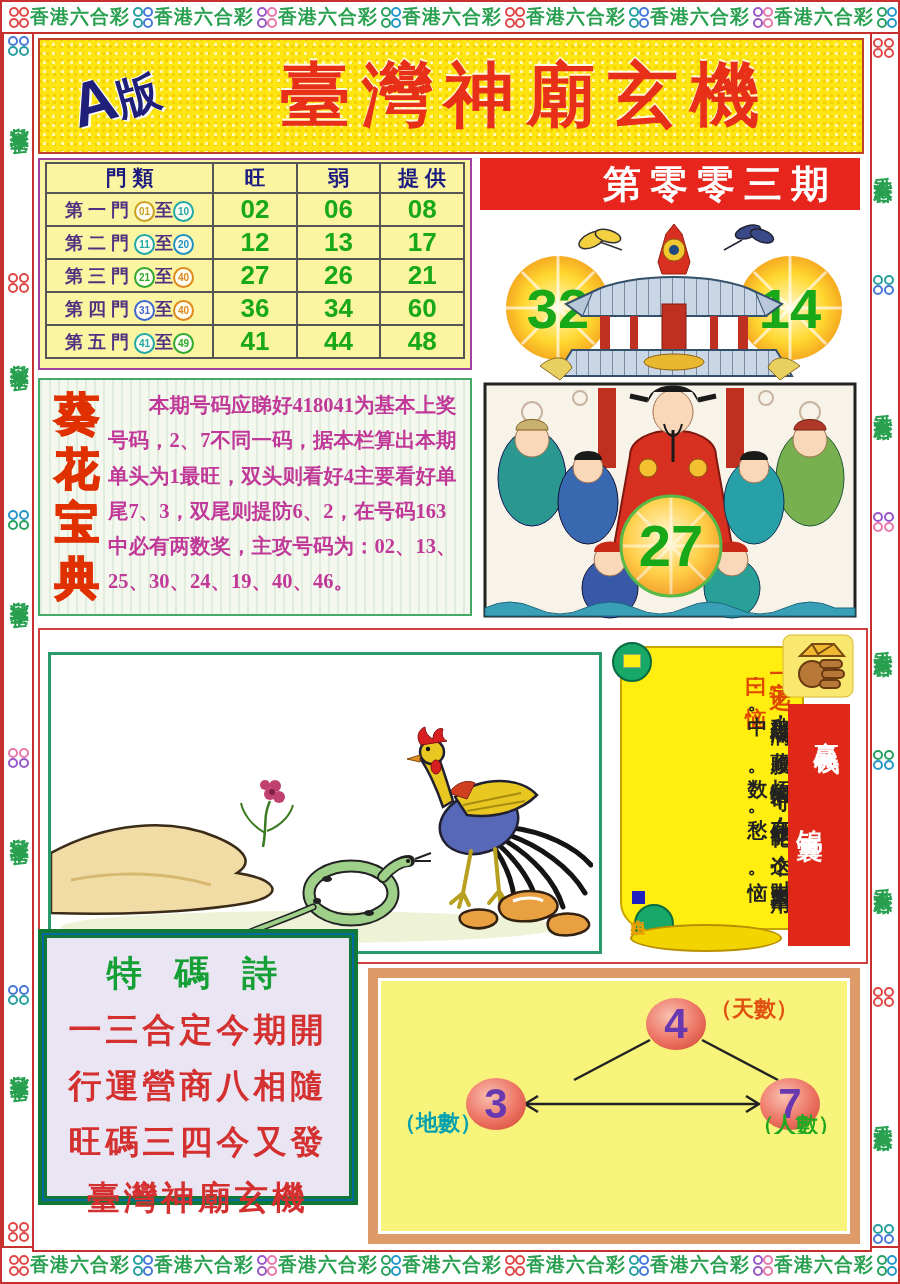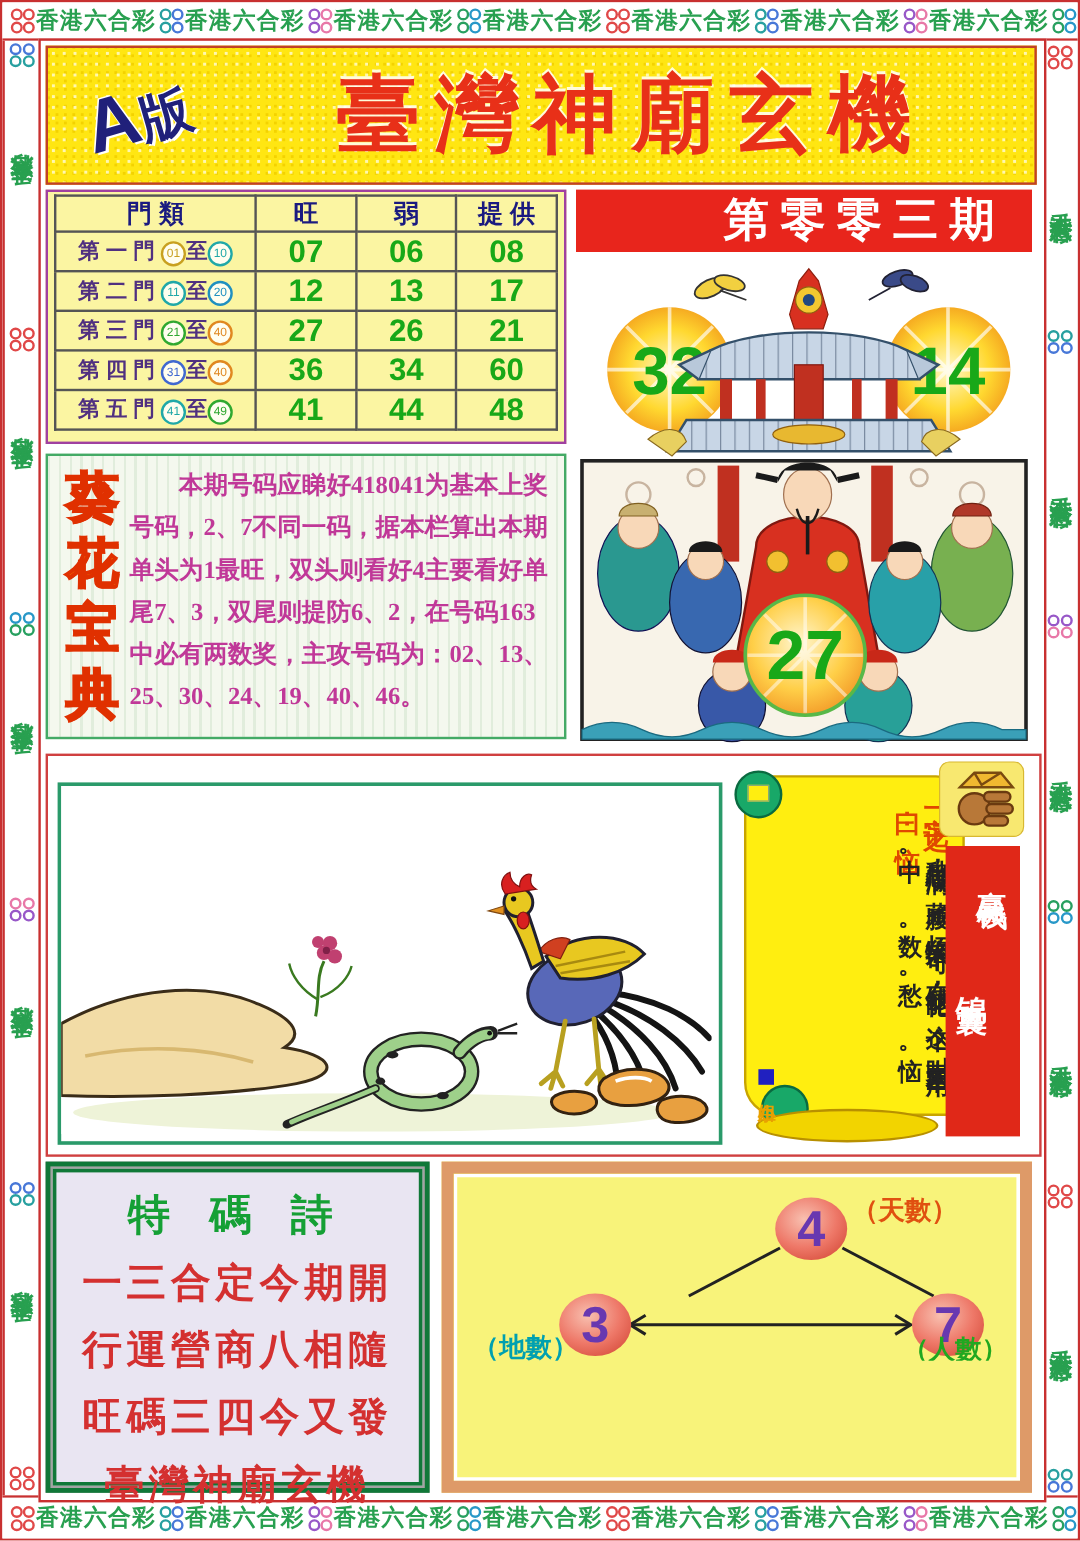--- a/index.html
+++ b/index.html
@@ -41,21 +41,21 @@
   .tablebox{position:absolute;left:4px;top:124px;width:434px;height:212px;border:2px solid #a040a0;
             background:#fbf5a2;padding:2px 5px;box-sizing:border-box;}
   .tabletitle{color:#e03020;font-weight:900;font-size:29px;text-align:center;letter-spacing:2px;
               font-family:"Liberation Serif","DejaVu Serif",serif;}
   table.an{width:100%;border-collapse:collapse;table-layout:fixed;}
   table.an th,table.an td{border:2px solid #555;text-align:center;padding:0;height:27px;}
   table.an th{color:#1a1a80;font-size:21px;font-weight:900;}
   table.an col.c0{width:40%;}
   .gatecell{color:#503080;font-weight:900;font-size:18px;white-space:nowrap;}
   .numcirc{display:inline-block;width:17px;height:17px;line-height:17px;border-radius:50%;
-           border:2px solid;font-size:10px;font-weight:400;vertical-align:1px;background:#fffef0;}
+           border:2px solid;font-size:10px;font-weight:700;vertical-align:1px;background:#fffef0;}
   .val{color:#18a818;font-weight:900;font-size:26px;}
 
   
   .kuihua{position:absolute;left:4px;top:344px;width:434px;height:238px;border:2px solid #44aa66;
           background-color:#f4f8ee;
           background-image:repeating-linear-gradient(90deg,rgba(110,170,110,.14) 0 2px,transparent 2px 9px);
           display:flex;box-sizing:border-box;padding:8px 6px;}
   .ktitle{flex:0 0 62px;display:flex;flex-direction:column;align-items:center;justify-content:space-around;}
   .ktitle span{font-size:44px;font-weight:900;color:#ffd200;-webkit-text-stroke:2px #e03000;
                text-shadow:1px 1px 0 #e03000;font-family:"Liberation Serif","DejaVu Serif",serif;line-height:1.1;}
@@ -88,21 +88,21 @@
   .sig .sq{display:inline-block;width:13px;height:13px;background:#2020c0;margin-bottom:4px;}
 
   .moneycol{position:absolute;right:10px;top:4px;width:78px;height:316px;}
   .gold-icon{width:72px;height:64px;margin-left:4px;}
   .redbanner{position:relative;margin-left:10px;margin-top:2px;width:62px;height:242px;background:#e02818;}
   .redbanner span{position:absolute;writing-mode:vertical-rl;color:#fff;font-weight:900;font-size:26px;letter-spacing:8px;}
   .redbanner .win{right:5px;top:16px;}
   .redbanner .bag{left:5px;top:104px;}
 
   
-  .poem{position:absolute;left:4px;top:934px;width:320px;height:276px;border:4px solid #107838;background:#a3a3a3;box-sizing:border-box;}
+  .poem{position:absolute;left:4px;top:895px;width:320px;height:276px;border:4px solid #107838;background:#0369a1;box-sizing:border-box;}
   .poem-in{position:absolute;inset:2px;border:3px solid #107838;background:#e9e5f2;text-align:center;padding-top:12px;}
   .ptitle{color:#15a035;font-weight:900;font-size:35px;letter-spacing:12px;
           font-family:"Liberation Serif","DejaVu Serif",serif;margin-bottom:8px;}
   .pline{color:#d43030;font-weight:900;font-size:33px;letter-spacing:4px;margin:11px 0;white-space:nowrap;
          font-family:"Liberation Serif","DejaVu Serif",serif;}
 
   .bright{position:absolute;left:334px;top:934px;width:492px;height:276px;border:10px solid #de9a68;
           background:#f8f37a;box-sizing:border-box;box-shadow:inset 0 0 0 3px #fff;padding:12px 10px 0 14px;}
   .bline{color:#404040;font-weight:700;font-size:24px;line-height:1.62;white-space:nowrap;letter-spacing:0.5px;}
   .diagram{display:block;width:452px;height:142px;margin-top:2px;}
@@ -333,21 +333,21 @@
             <tr>
               <th>門 類</th>
               <th>旺</th>
               <th>弱</th>
               <th>提 供</th>
             </tr>
           </thead>
         <tbody>
             <tr>
               <td class="gatecell">第 一 門 <span class="numcirc" style="border-color: rgb(200, 160, 32); color: rgb(200, 160, 32);">01</span>至<span class="numcirc" style="border-color: rgb(32, 168, 168); color: rgb(32, 168, 168);">10</span></td>
-              <td class="val">07</td>
+              <td class="val">02</td>
               <td class="val">06</td>
               <td class="val">08</td>
             </tr>
             <tr>
               <td class="gatecell">第 二 門 <span class="numcirc" style="border-color: rgb(32, 168, 168); color: rgb(32, 168, 168);">11</span>至<span class="numcirc" style="border-color: rgb(32, 144, 192); color: rgb(32, 144, 192);">20</span></td>
               <td class="val">12</td>
               <td class="val">13</td>
               <td class="val">17</td>
             </tr>
             <tr>

